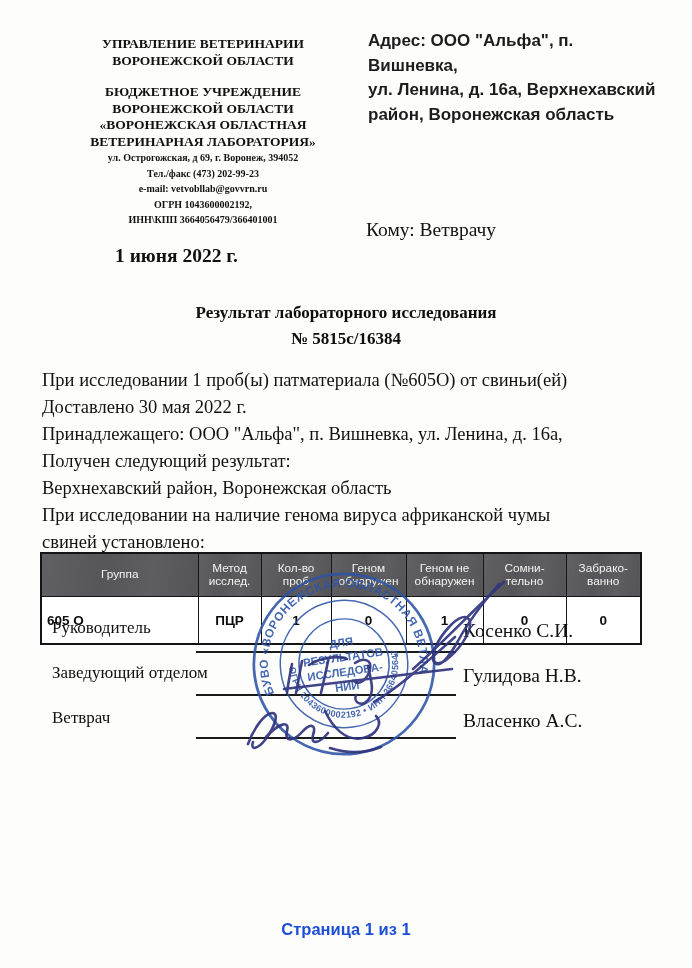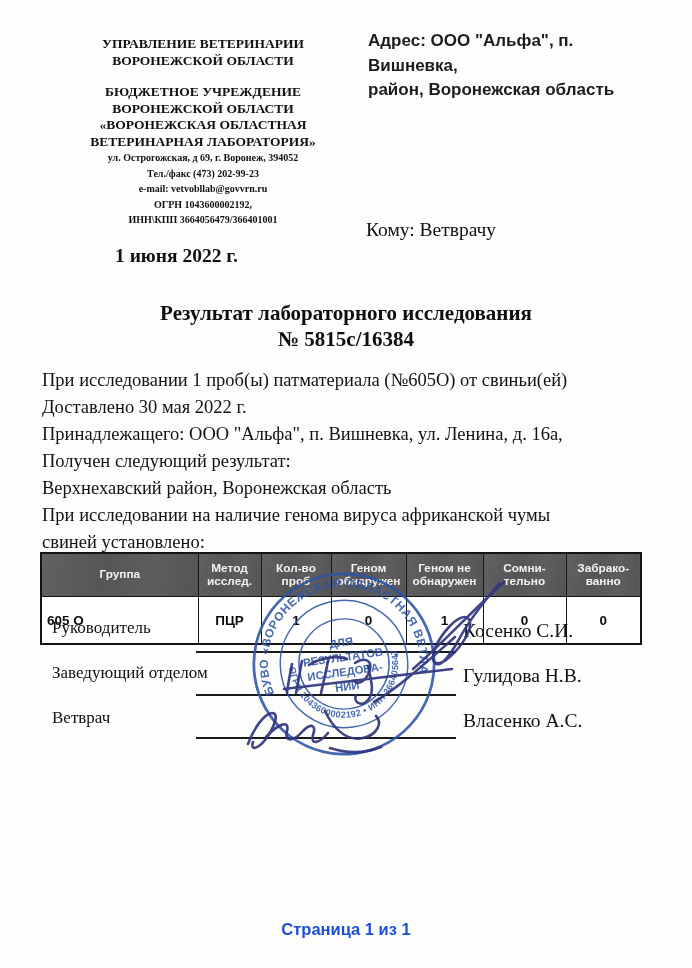--- a/index.html
+++ b/index.html
@@ -14,30 +14,30 @@
   .org-block .contact{font-size:10px;line-height:15.5px;}
   
   .recipient{position:absolute;left:368px;top:29px;width:295px;
     font-family:"Liberation Sans", sans-serif;font-weight:700;font-size:17px;
     line-height:24.5px;color:#1c1c1c;}
   
   .komu{position:absolute;left:366px;top:219px;font-size:19.5px;color:#111;}
   .doc-date{position:absolute;left:115px;top:245px;font-size:19.5px;font-weight:bold;color:#111;}
   
   .doc-title{position:absolute;left:0;top:300px;width:692px;text-align:center;
-    font-weight:bold;font-size:21px;line-height:26px;color:#0e0e0e;}
+    font-weight:bold;font-size:17px;line-height:26px;color:#0e0e0e;}
   
   .body-text{position:absolute;left:42px;top:367px;width:620px;
     font-size:18.5px;line-height:27px;color:#121212;}
   
   table.result{position:absolute;left:40px;top:552px;width:600px;
     border-collapse:collapse;table-layout:fixed;
     font-family:"Liberation Sans", sans-serif;}
   table.result th{
-    background:#59595b;color:#f3f3f1;font-size:11.8px;font-weight:700;
+    background:#59595b;color:#f3f3f1;font-size:11.8px;font-weight:400;
     line-height:13.5px;white-space:pre-line;text-align:center;vertical-align:middle;
     border:1px solid #141414;height:40px;padding:1px 2px;
     background-image:linear-gradient(100deg,#616164 0%,#565659 40%,#5e5e60 70%,#545456 100%);}
   table.result td{
     background:#fff;border:1px solid #141414;height:22px;
     font-size:13.5px;font-weight:700;color:#0c0c0c;text-align:center;vertical-align:middle;padding:12px 3px;}
   table.result td.left{text-align:left;padding-left:5px;}
   table.result{border:2px solid #141414;}
   
   .sig-label{position:absolute;left:52px;font-size:17px;color:#111;}
@@ -67,20 +67,21 @@
     <div>ВЕТЕРИНАРНАЯ ЛАБОРАТОРИЯ»</div>
     <div class="contact">ул. Острогожская, д 69, г. Воронеж, 394052</div>
     <div class="contact">Тел./факс  (473) 202-99-23</div>
     <div class="contact">e-mail: vetvobllab@govvrn.ru</div>
     <div class="contact">ОГРН 1043600002192,</div>
     <div class="contact">ИНН\КПП 3664056479/366401001</div>
   </div>
 
   <div class="recipient">
     <div>Адрес: ООО "Альфа", п. Вишневка,</div>
+    <div>ул. Ленина, д. 16а, Верхнехавский</div>
     <div>район, Воронежская область</div>
   </div>
 
   <div class="komu">Кому: Ветврачу</div>
   <div class="doc-date">1 июня 2022 г.</div>
 
   <div class="doc-title">
     <div>Результат лабораторного исследования</div>
     <div>№ 5815с/16384</div>
   </div>

